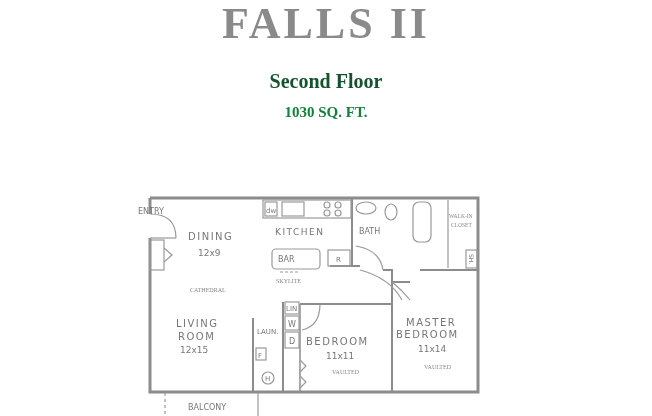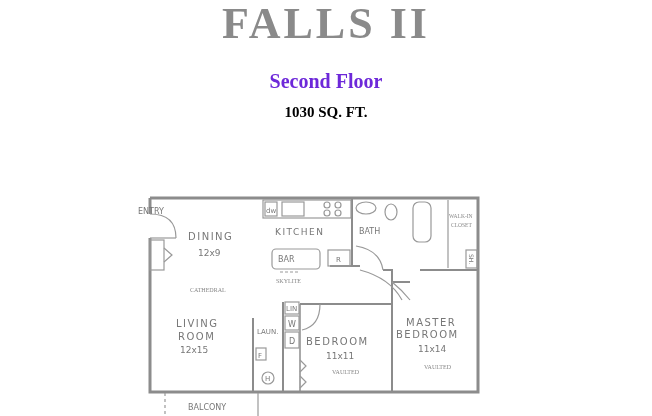--- a/index.html
+++ b/index.html
@@ -1,20 +1,20 @@
 <!DOCTYPE html>
 <html><head>
 <meta charset="utf-8">
 <style>
   html,body{margin:0;padding:0;}
   body{width:652px;height:416px;background:#ffffff;position:relative;overflow:hidden;font-family:"Liberation Serif",serif;}
   .title{position:absolute;left:0;width:652px;text-align:center;color:#8a8a8a;font-family:"Liberation Serif",serif;font-weight:bold;}
   .t1{top:-2px;font-size:44px;letter-spacing:3px;}
-  .t2{top:70px;font-size:20px;color:#6d28d9;}
-  .t3{top:104px;font-size:15px;color:#000000;}
+  .t2{top:70px;font-size:20px;color:#14532d;}
+  .t3{top:104px;font-size:15px;color:#15803d;}
   svg{position:absolute;left:0;top:0;}
   .lbl{font-family:"DejaVu Sans",sans-serif;fill:#777;}
   .sm{font-family:"Liberation Serif",serif;fill:#888;}
 </style>
 </head>
 <body>
 
 <div class="title t1">FALLS II</div>
 <div class="title t2">Second Floor</div>
 <div class="title t3">1030 SQ. FT.</div>

